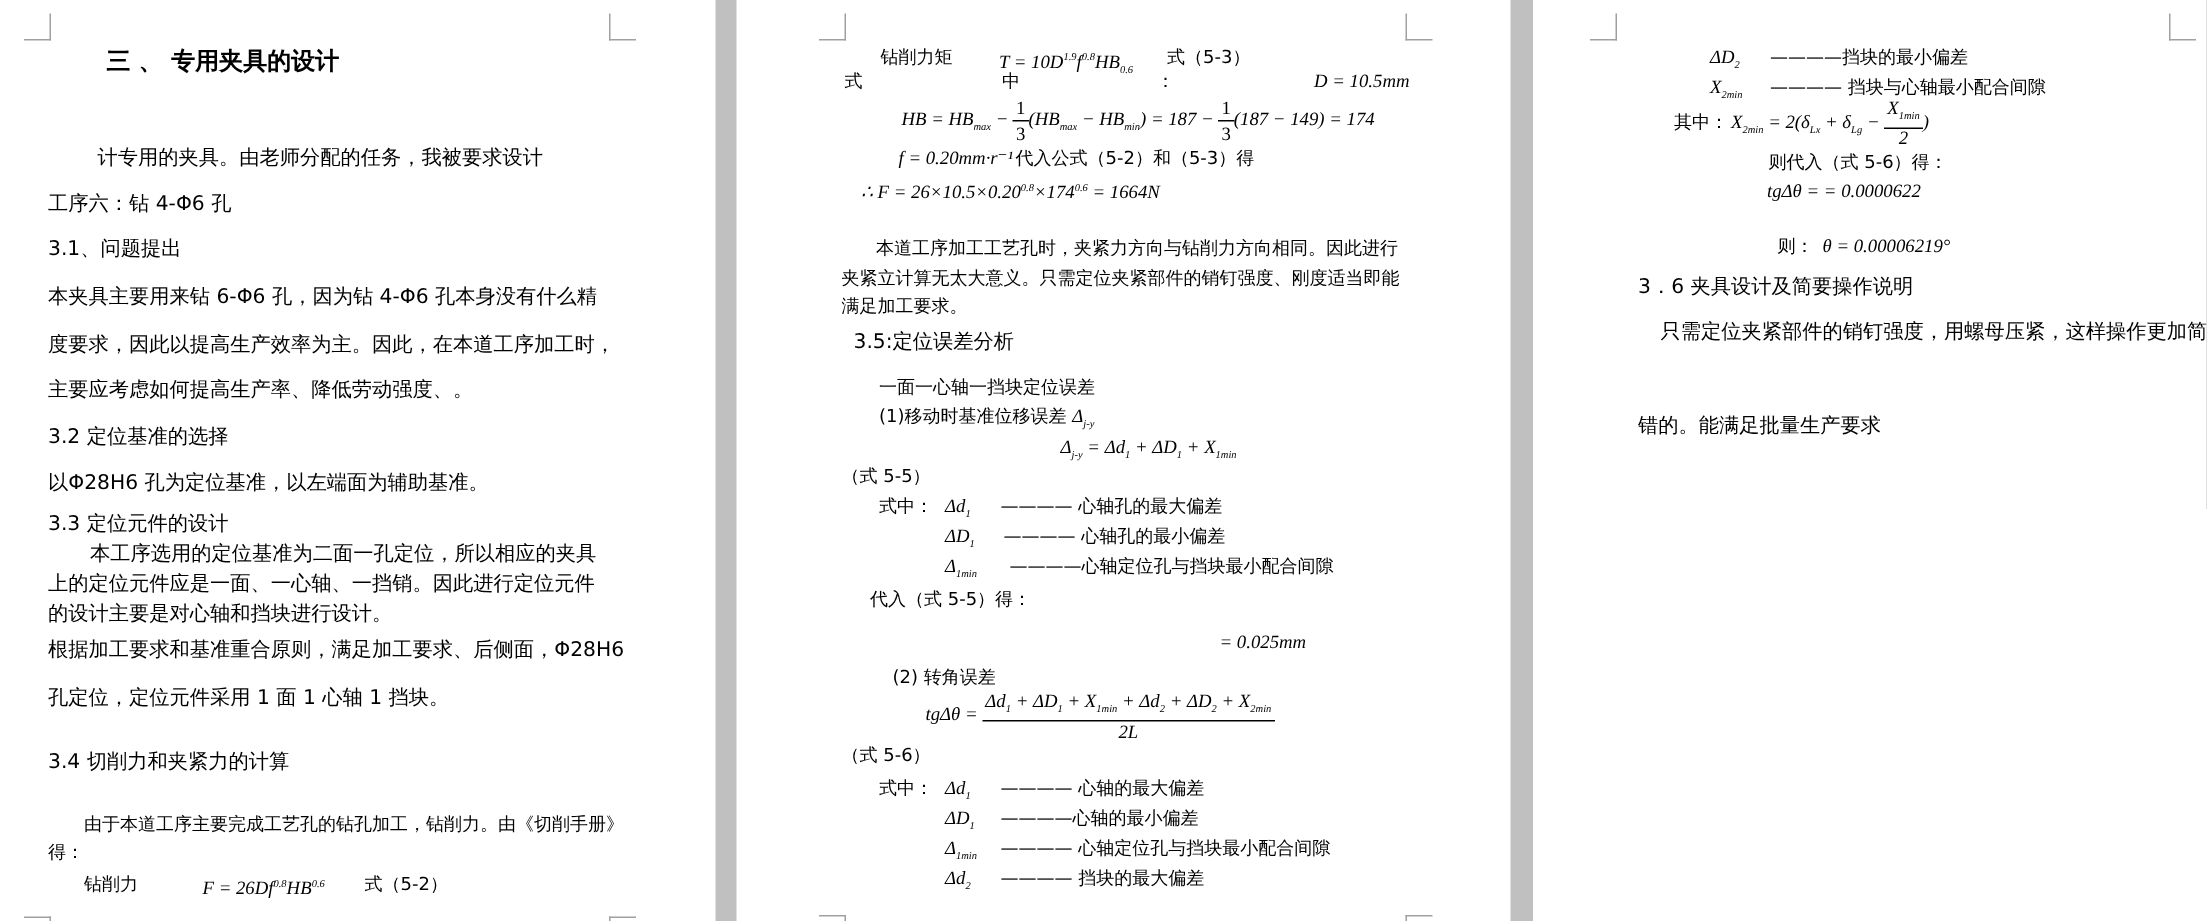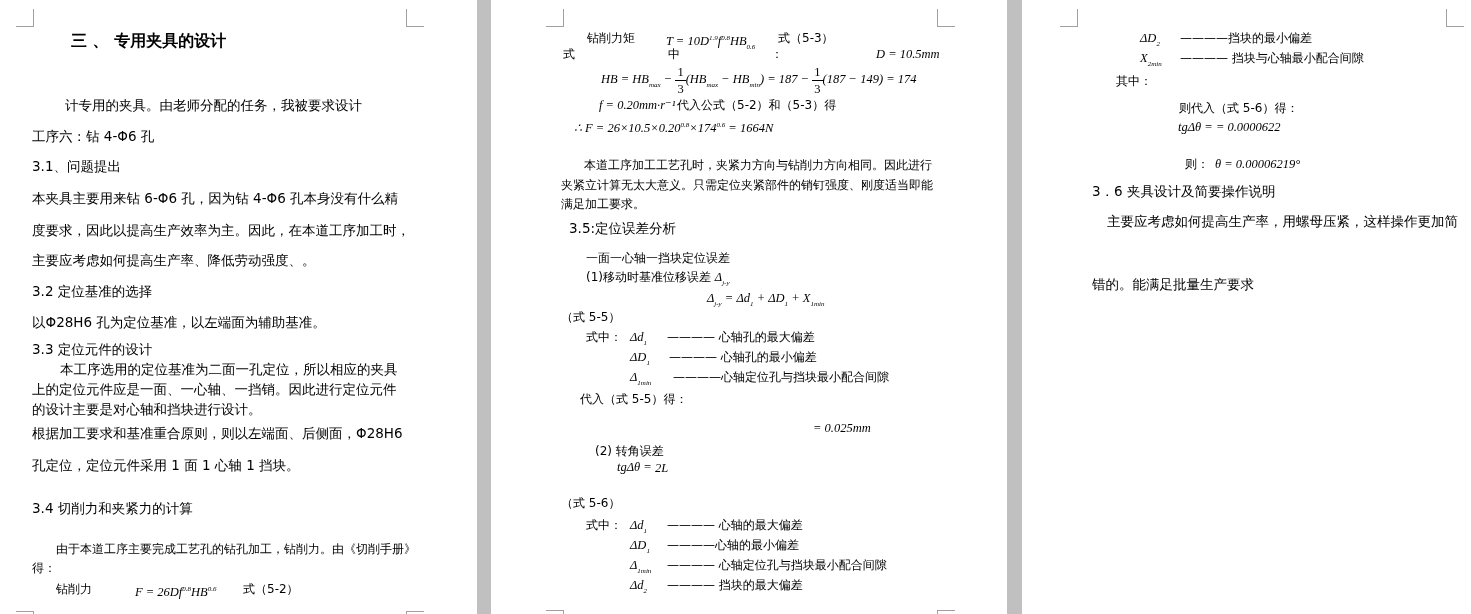--- a/index.html
+++ b/index.html
@@ -40,21 +40,21 @@
   <div class="t b" style="left:32px;top:158px">3.1、问题提出</div>
   <div class="t" style="left:32px;top:190px">本夹具主要用来钻 6-Φ6 孔，因为钻 4-Φ6 孔本身没有什么精</div>
   <div class="t" style="left:32px;top:222px">度要求，因此以提高生产效率为主。因此，在本道工序加工时，</div>
   <div class="t" style="left:32px;top:252px">主要应考虑如何提高生产率、降低劳动强度、。</div>
   <div class="t b" style="left:32px;top:283px">3.2 定位基准的选择</div>
   <div class="t" style="left:32px;top:314px">以Φ28H6 孔为定位基准，以左端面为辅助基准。</div>
   <div class="t b" style="left:32px;top:341px">3.3 定位元件的设计</div>
   <div class="t" style="left:60px;top:361px">本工序选用的定位基准为二面一孔定位，所以相应的夹具</div>
   <div class="t" style="left:32px;top:401px">的设计主要是对心轴和挡块进行设计。</div>
   <div class="t" style="left:32px;top:381px">上的定位元件应是一面、一心轴、一挡销。因此进行定位元件</div>
-  <div class="t" style="left:32px;top:425px">根据加工要求和基准重合原则，则以左端面、后侧面，Φ28H6</div>
+  <div class="t" style="left:32px;top:425px">根据加工要求和基准重合原则，满足加工要求、后侧面，Φ28H6</div>
   <div class="t" style="left:32px;top:457px">孔定位，定位元件采用 1 面 1 心轴 1 挡块。</div>
   <div class="t b" style="left:32px;top:500px">3.4 切削力和夹紧力的计算</div>
   <div class="t s" style="left:56px;top:541px">由于本道工序主要完成工艺孔的钻孔加工，钻削力。由《切削手册》</div>
   <div class="t s" style="left:32px;top:560px">得：</div>
   <div class="t s" style="left:56px;top:581px">钻削力</div>
   <div class="t m" style="left:135px;top:581px">F = 26Df<sup>0.8</sup>HB<sup>0.6</sup></div>
   <div class="t s" style="left:243px;top:581px">式（5-2）</div>
 </div>
 
 <div class="page" id="p2">
@@ -88,21 +88,21 @@
   <div class="t s" style="left:176px;top:329px"><span>————</span> <span>心轴孔的最大偏差</span></div>
   <div class="t m" style="left:139px;top:349px">ΔD<sub>1</sub></div>
   <div class="t s" style="left:178px;top:349px"><span>————</span> <span>心轴孔的最小偏差</span></div>
   <div class="t m" style="left:139px;top:369px">Δ<sub>1min</sub></div>
   <div class="t s" style="left:182px;top:369px"><span>————</span><span>心轴定位孔与挡块最小配合间隙</span></div>
 
   <div class="t s" style="left:89px;top:391px">代入（式 5-5）得：</div>
   <div class="t m" style="left:813px;top:420px;left:322px">= 0.025mm</div>
 
   <div class="t s" style="left:104px;top:443px">(2) 转角误差</div>
-  <div class="t m" style="left:126px;top:460px;line-height:14px">tgΔθ = <span class="frac"><span class="den">2L</span></span></div>
+  <div class="t m" style="left:126px;top:460px;line-height:14px">tgΔθ = <span class="frac"><span class="num">Δd<sub>1</sub> + ΔD<sub>1</sub> + X<sub>1min</sub> + Δd<sub>2</sub> + ΔD<sub>2</sub> + X<sub>2min</sub></span><span class="den">2L</span></span></div>
   <div class="t s" style="left:70px;top:495px">（式 5-6）</div>
   <div class="t s" style="left:95px;top:517px">式中：</div>
 
   <div class="t m" style="left:139px;top:517px">Δd<sub>1</sub></div>
   <div class="t s" style="left:176px;top:517px"><span>————</span> <span>心轴的最大偏差</span></div>
   <div class="t m" style="left:139px;top:537px">ΔD<sub>1</sub></div>
   <div class="t s" style="left:176px;top:537px"><span>————</span><span>心轴的最小偏差</span></div>
   <div class="t m" style="left:139px;top:557px">Δ<sub>1min</sub></div>
   <div class="t s" style="left:176px;top:557px"><span>————</span> <span>心轴定位孔与挡块最小配合间隙</span></div>
   <div class="t m" style="left:139px;top:577px">Δd<sub>2</sub></div>
@@ -111,20 +111,21 @@
 
 <div class="page" id="p3">
   <div class="corner c-tl" style="left:38px;top:9px"></div>
   <div class="corner c-tr" style="left:424px;top:9px"></div>
 
   <div class="t m" style="left:118px;top:30px">ΔD<sub>2</sub></div>
   <div class="t s" style="left:158px;top:30px"><span>————</span><span>挡块的最小偏差</span></div>
   <div class="t m" style="left:118px;top:50px">X<sub>2min</sub></div>
   <div class="t s" style="left:158px;top:50px"><span>————</span> <span>挡块与心轴最小配合间隙</span></div>
   <div class="t s" style="left:94px;top:73px">其中：</div>
+  <div class="t m" style="left:132px;top:66px;line-height:13px">X<sub>2min</sub> = 2(δ<sub>Lx</sub> + δ<sub>Lg</sub> − <span class="frac"><span class="num">X<sub>1min</sub></span><span class="den">2</span></span>)</div>
   <div class="t s" style="left:157px;top:100px">则代入（式 5-6）得：</div>
   <div class="t m" style="left:156px;top:120px;line-height:14px">tgΔθ =  <span>= 0.0000622</span></div>
   <div class="t s" style="left:163px;top:156px">则：</div>
   <div class="t m" style="left:193px;top:156px">θ = 0.00006219°</div>
   <div class="t" style="left:70px;top:183px">3．6 夹具设计及简要操作说明</div>
-  <div class="t" style="left:85px;top:213px">主要应考虑如何提高生产率，用螺母压紧，这样操作更加简</div>
+  <div class="t" style="left:85px;top:213px">只需定位夹紧部件的销钉强度，用螺母压紧，这样操作更加简</div>
   <div class="t" style="left:70px;top:276px">错的。能满足批量生产要求</div>
 </div>
 
 </body></html>

